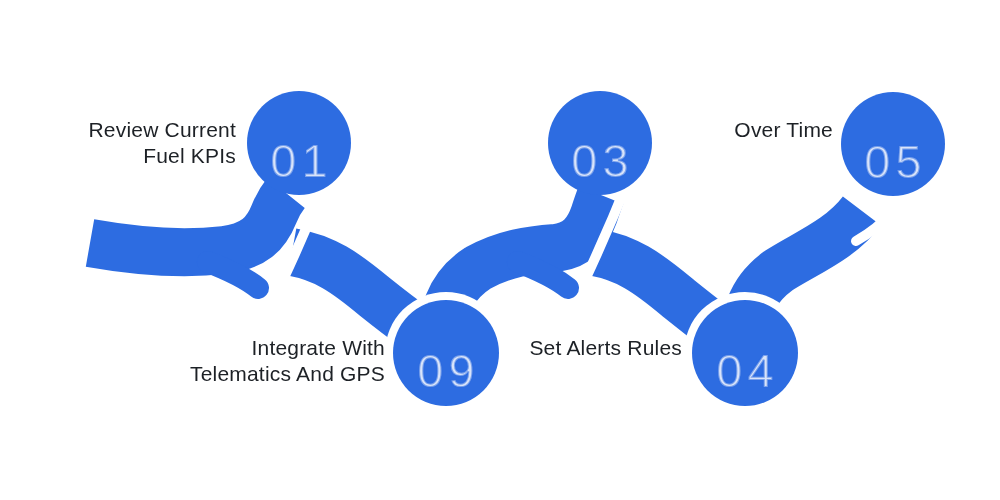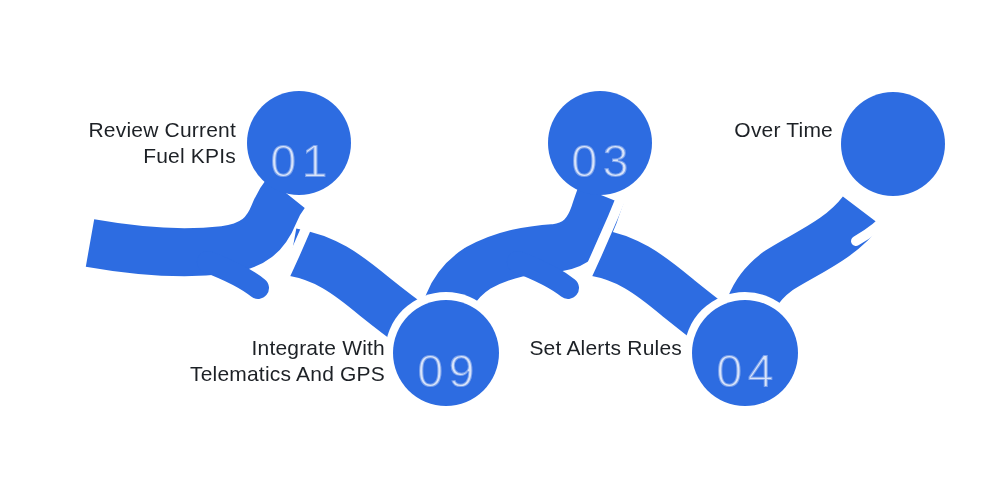--- a/index.html
+++ b/index.html
@@ -79,20 +79,21 @@
     <circle cx="745" cy="353" r="53" fill="#2d6ce1"></circle>
     <circle cx="299" cy="143" r="52" fill="#2d6ce1"></circle>
     <circle cx="600" cy="143" r="52" fill="#2d6ce1"></circle>
     <circle cx="893" cy="144" r="52" fill="#2d6ce1"></circle>
   </svg>
 
   <div class="step-number num-1">01</div>
   <div class="step-number num-2">09</div>
   <div class="step-number num-3">03</div>
   <div class="step-number num-4">04</div>
+  <div class="step-number num-5">05</div>
 
   <div class="step-label lbl-1">
     <div>Review Current</div>
     <div>Fuel KPIs</div>
   </div>
   <div class="step-label lbl-2">
     <div>Integrate With</div>
     <div>Telematics And GPS</div>
   </div>
   <div class="step-label lbl-4">

